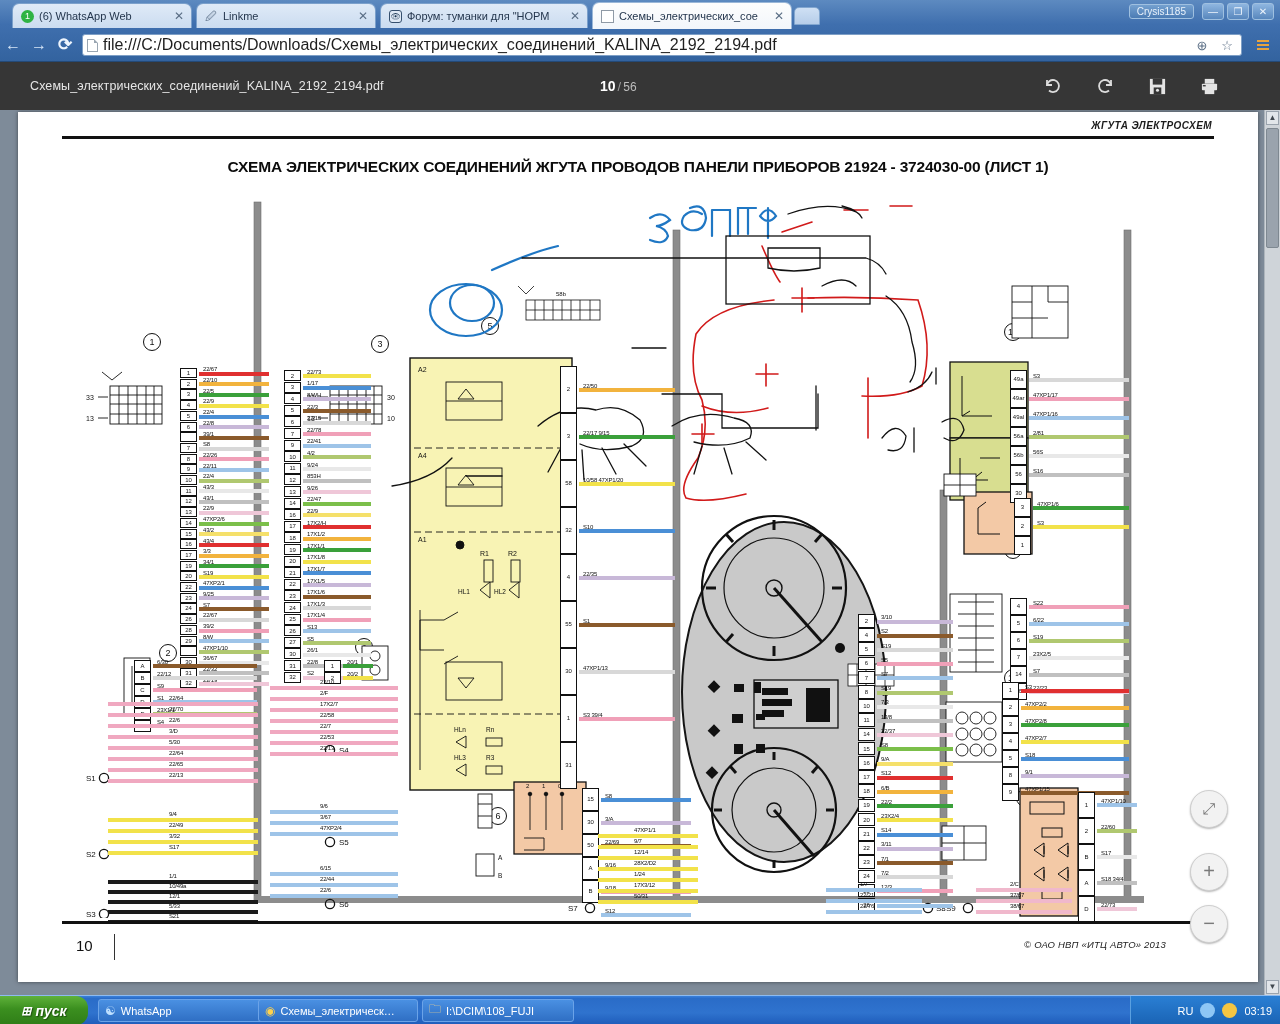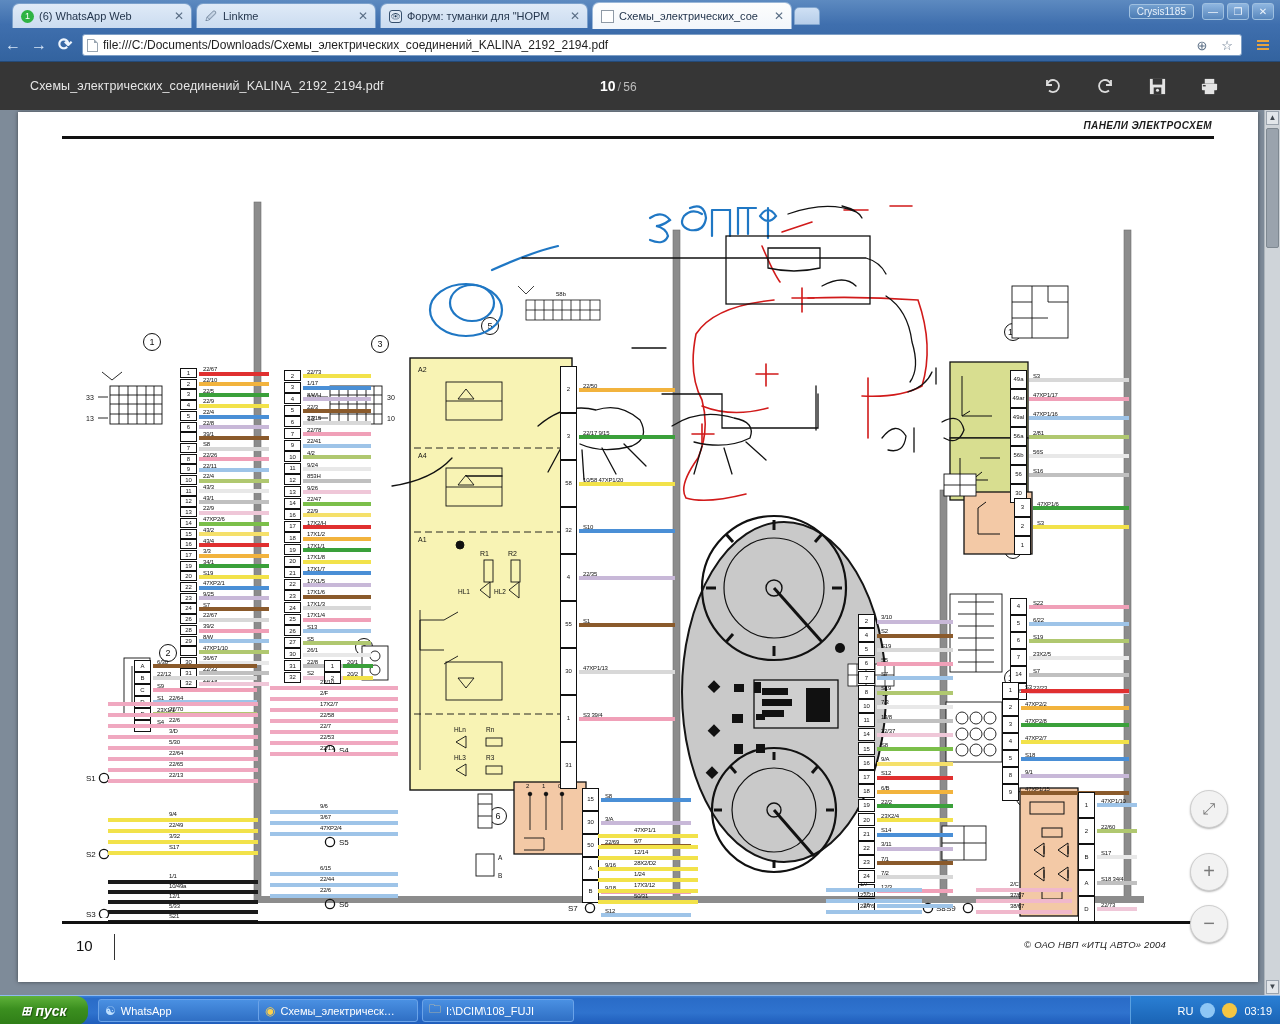--- a/index.html
+++ b/index.html
@@ -54,21 +54,21 @@
   .omnibar { position:absolute; left:0; top:28px; height:34px; width:1280px; display:flex; align-items:center; }
   .navbtn { width:26px; text-align:center; color:#d7e6f7; font-size:16px; line-height:16px; }
   .navbtn.reload { font-weight:bold; font-size:17px; color:#eef5fd; }
   .urlbox {
     flex:1 1 auto; height:22px; margin:0 10px 0 4px; background:#fff;
     border:1px solid #7e9fc6; border-radius:3px;
     display:flex; align-items:center; padding:0 4px; gap:5px;
   }
   .urlbox .pagico { width:11px; height:13px; background:#fff; border:1px solid #9aa6b2; position:relative; flex:0 0 11px;}
   .urlbox .pagico:after{content:"";position:absolute;right:-1px;top:-1px;border-width:0 4px 4px 0;border-style:solid;border-color:#fff #fff #9aa6b2 #9aa6b2;}
-  .urltext { flex:1 1 auto; font-size:12px; color:#1e1e1e; white-space:nowrap; overflow:hidden; }
+  .urltext { flex:1 1 auto; font-size:16px; color:#1e1e1e; white-space:nowrap; overflow:hidden; }
   .ombtn { width:20px; text-align:center; color:#5a6e85; font-size:13px; flex:0 0 20px;}
   .menubtn { width:22px; margin-right:6px; display:flex; flex-direction:column; justify-content:center; gap:2px; align-items:center; }
   .menubtn i { display:block; width:12px; height:2px; background:#e8a33d; }
 
   
   .pdfbar {
     position:absolute; left:0; top:62px; width:1280px; height:48px;
     background:#363636; color:#e9e9e9;
     display:flex; align-items:center;
   }
@@ -227,22 +227,23 @@
             <rect x="5" y="13" width="10" height="5" fill="#e4e4e4"></rect>
             <rect x="3" y="8.5" width="3" height="1.4" fill="#363636"></rect>
           </svg>
       </div>
     </div>
   </div>
 
   <div class="viewport">
     <div class="sheet">
 
-      <div class="hdr-right">ПАНЕЛИ ЭЛЕКТРОСХЕМ</div>
+      <div class="hdr-right">ЖГУТА ЭЛЕКТРОСХЕМ</div>
       <div class="hdr-rule"></div>
+      <div class="doc-title">СХЕМА ЭЛЕКТРИЧЕСКИХ СОЕДИНЕНИЙ ЖГУТА ПРОВОДОВ ПАНЕЛИ ПРИБОРОВ 21924 - 3724030-00 (ЛИСТ 1)</div>
 
       <div class="diagram">
         <svg width="1152" height="728" viewBox="0 0 1152 728">
           <defs>
             <g id="arrL">
                 <path d="M0 0 l8 -5 M0 0 l8 5 M5 0 l8 -5 M5 0 l8 5" stroke="#111" stroke-width="1.2" fill="none"></path>
               </g>
           </defs>
 
           <rect x="192" y="12" width="7" height="700" fill="#8c8c8c" stroke="#6e6e6e" stroke-width=".6"></rect>
@@ -1027,21 +1028,21 @@
               <div class="wlabel" style="left: 34px; top: 4px;">37/67</div>
               <div class="wire" style="left: 0px; top: 22px; width: 96px; background: rgb(240, 184, 204);"></div>
               <div class="wlabel" style="left: 34px; top: 15px;">38/67</div>
             </div>
           </div>
       </div>
 
       <div class="ftr-rule"></div>
       <div class="pgnum">10</div>
       <div class="pgnum-bar"></div>
-      <div class="copyright">©    ОАО НВП «ИТЦ АВТО»    2004</div>
+      <div class="copyright">©    ОАО НВП «ИТЦ АВТО»    2013</div>
     </div>
 
     <div>
       <div style="position:absolute;right:52px;top:680px;width:38px;height:38px;border-radius:50%;background:#f2f2f2;border:1px solid #cfcfcf;box-shadow:0 1px 2px rgba(0,0,0,.3);color:#7a7a7a;font-size:16px;line-height:36px;text-align:center;">⤢</div>
       <div style="position:absolute;right:52px;top:743px;width:38px;height:38px;border-radius:50%;background:#f2f2f2;border:1px solid #cfcfcf;box-shadow:0 1px 2px rgba(0,0,0,.3);color:#7a7a7a;font-size:20px;line-height:35px;text-align:center;">+</div>
       <div style="position:absolute;right:52px;top:795px;width:38px;height:38px;border-radius:50%;background:#f2f2f2;border:1px solid #cfcfcf;box-shadow:0 1px 2px rgba(0,0,0,.3);color:#7a7a7a;font-size:20px;line-height:34px;text-align:center;">−</div>
     </div>
 
     <div class="vscroll">
       <div class="vtop">▲</div>

